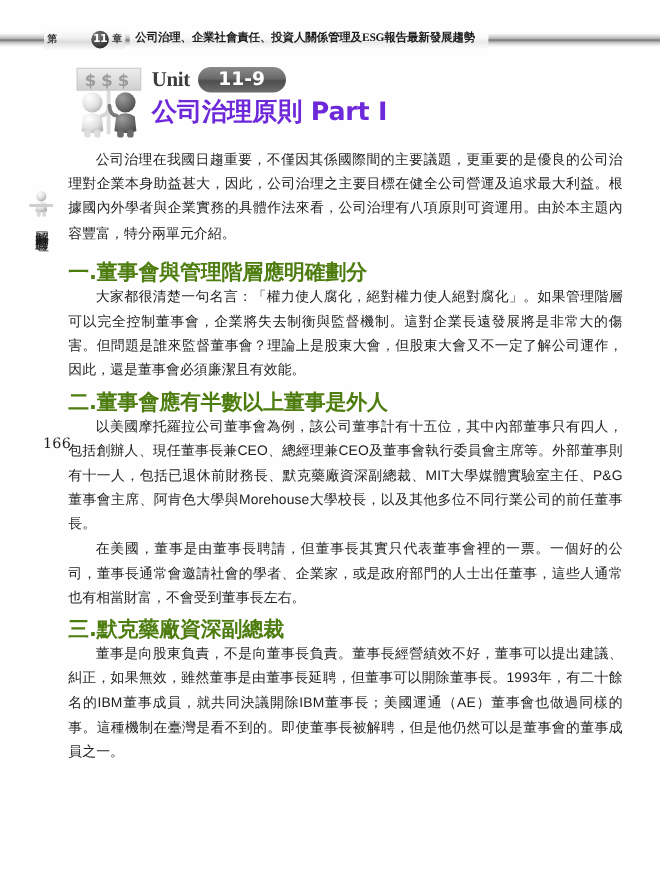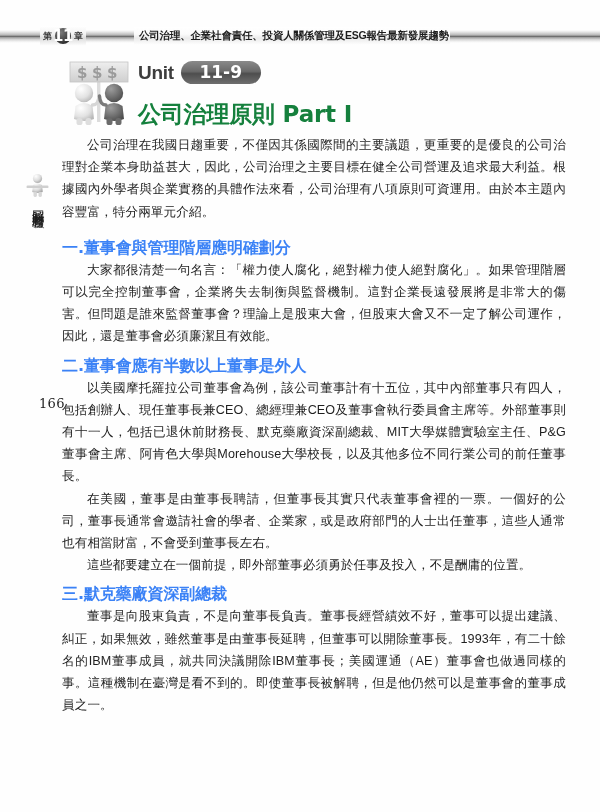--- a/index.html
+++ b/index.html
@@ -74,43 +74,43 @@
   .rh-num {
     display: inline-flex;
     align-items: center;
     justify-content: center;
     width: 16px;
     height: 16px;
     border-radius: 50%;
     background: radial-gradient(circle at 35% 28%, #7d7d7d 0%, #3b3b3b 62%, #171717 100%);
     color: #ffffff;
     font-family: "DejaVu Sans", "Liberation Sans", sans-serif;
-    font-size: 15px;
+    font-size: 10px;
     font-weight: bold;
     line-height: 1;
     letter-spacing: -0.5px;
+    margin-left: 28px;
   }
   .rh-zhang {
     font-family: "DejaVu Sans", "Liberation Sans", sans-serif;
     font-size: 9px;
     font-weight: bold;
     color: #3a3a3a;
     line-height: 1;
   }
   .rh-title {
-    font-family: Liberation Sans, sans-serif;
+    font-family: Liberation Serif, serif;
     font-size: 10.5px;
     font-weight: bold;
     color: #1d1d1d;
     line-height: 1;
     background: linear-gradient(to bottom, #ffffff 0%, #fbfbfb 40%, #eaeaea 62%, #ffffff 100%);
-    padding: 3px 1px 4px 5px;
+    padding: 3px 12px 4px 5px;
     white-space: nowrap;
     letter-spacing: -0.2px;
-    margin-left: 44px;
   }
 
   
   .unit-block {
     position: absolute;
     left: 62px;
     top: 58px;
     width: 460px;
     height: 70px;
   }
@@ -127,21 +127,21 @@
     top: 0;
     width: 380px;
   }
   .unit-line1 {
     display: flex;
     align-items: center;
     gap: 7px;
     height: 28px;
   }
   .unit-word {
-    font-family: Liberation Sans, sans-serif;
+    font-family: Liberation Serif, serif;
     font-size: 19px;
     font-weight: bold;
     color: #3d3d3d;
     letter-spacing: -0.3px;
     line-height: 1;
   }
   .unit-pill {
     display: inline-flex;
     align-items: center;
     justify-content: center;
@@ -151,25 +151,25 @@
     border-radius: 12px;
     background: linear-gradient(to bottom, #8a8a8a 0%, #6a6a6a 45%, #4e4e4e 55%, #6e6e6e 100%);
     color: #ffffff;
     font-family: "DejaVu Sans", "Liberation Sans", sans-serif;
     font-size: 17px;
     font-weight: bold;
     letter-spacing: 0px;
     line-height: 1;
   }
   .unit-line2 {
-    margin-top: 16px;
+    margin-top: 4px;
     font-family: "DejaVu Sans", "Liberation Sans", sans-serif;
     font-size: 23px;
     font-weight: bold;
-    color: #15803d;
+    color: #6d28d9;
     letter-spacing: -0.2px;
     line-height: 1.1;
     white-space: nowrap;
   }
 
   
   .sidetab {
     position: absolute;
     left: 20px;
     top: 172px;
@@ -220,23 +220,23 @@
     text-align: justify;
     text-justify: inter-character;
     margin: 0;
     letter-spacing: 0.1px;
   }
   .para + .para {
     margin-top: 0;
   }
   .sec-h {
     font-family: "DejaVu Sans", "Liberation Sans", sans-serif;
-    font-size: 16px;
-    font-weight: bold;
-    color: #3b82f6;
+    font-size: 19px;
+    font-weight: bold;
+    color: #4d7c0f;
     margin: 8px 0 1px 0;
     letter-spacing: -0.1px;
     line-height: 20px;
   }
   .gap-s { height: 7px; }
 </style>
 </head>
 <body>
 
 <div class="page">
@@ -331,21 +331,20 @@
     <p class="para">公司治理在我國日趨重要，不僅因其係國際間的主要議題，更重要的是優良的公司治理對企業本身助益甚大，因此，公司治理之主要目標在健全公司營運及追求最大利益。根據國內外學者與企業實務的具體作法來看，公司治理有八項原則可資運用。由於本主題內容豐富，特分兩單元介紹。</p>
 
     <div class="gap-s"></div>
 
     <h2 class="sec-h">一.董事會與管理階層應明確劃分</h2>
     <p class="para">大家都很清楚一句名言：「權力使人腐化，絕對權力使人絕對腐化」。如果管理階層可以完全控制董事會，企業將失去制衡與監督機制。這對企業長遠發展將是非常大的傷害。但問題是誰來監督董事會？理論上是股東大會，但股東大會又不一定了解公司運作，因此，還是董事會必須廉潔且有效能。</p>
 
     <h2 class="sec-h">二.董事會應有半數以上董事是外人</h2>
     <p class="para">以美國摩托羅拉公司董事會為例，該公司董事計有十五位，其中內部董事只有四人，包括創辦人、現任董事長兼CEO、總經理兼CEO及董事會執行委員會主席等。外部董事則有十一人，包括已退休前財務長、默克藥廠資深副總裁、MIT大學媒體實驗室主任、P&amp;G董事會主席、阿肯色大學與Morehouse大學校長，以及其他多位不同行業公司的前任董事長。</p>
     <p class="para">在美國，董事是由董事長聘請，但董事長其實只代表董事會裡的一票。一個好的公司，董事長通常會邀請社會的學者、企業家，或是政府部門的人士出任董事，這些人通常也有相當財富，不會受到董事長左右。</p>
-    <p class="para">這些都要建立在一個前提，即外部董事必須勇於任事及投入，不是酬庸的位置。</p>
 
     <h2 class="sec-h">三.默克藥廠資深副總裁</h2>
 
     <p class="para">董事是向股東負責，不是向董事長負責。董事長經營績效不好，董事可以提出建議、糾正，如果無效，雖然董事是由董事長延聘，但董事可以開除董事長。1993年，有二十餘名的IBM董事成員，就共同決議開除IBM董事長；美國運通（AE）董事會也做過同樣的事。這種機制在臺灣是看不到的。即使董事長被解聘，但是他仍然可以是董事會的董事成員之一。</p>
 
   </div>
 
 </div>
 
 </body></html>

